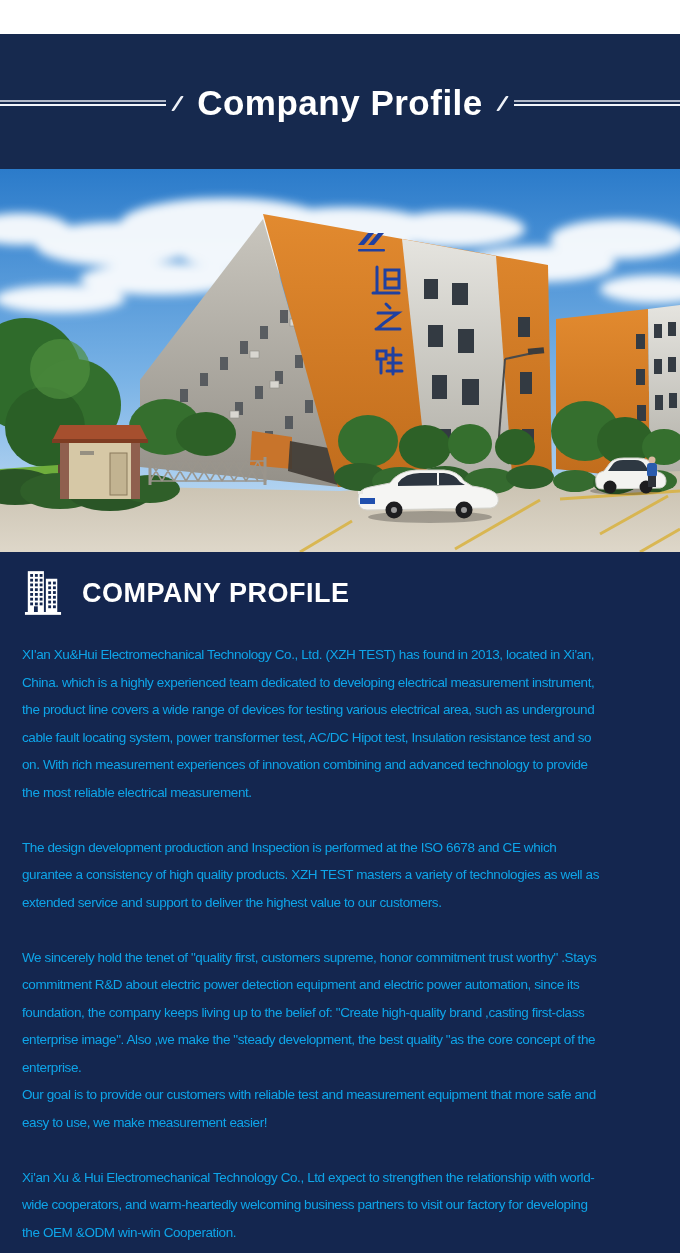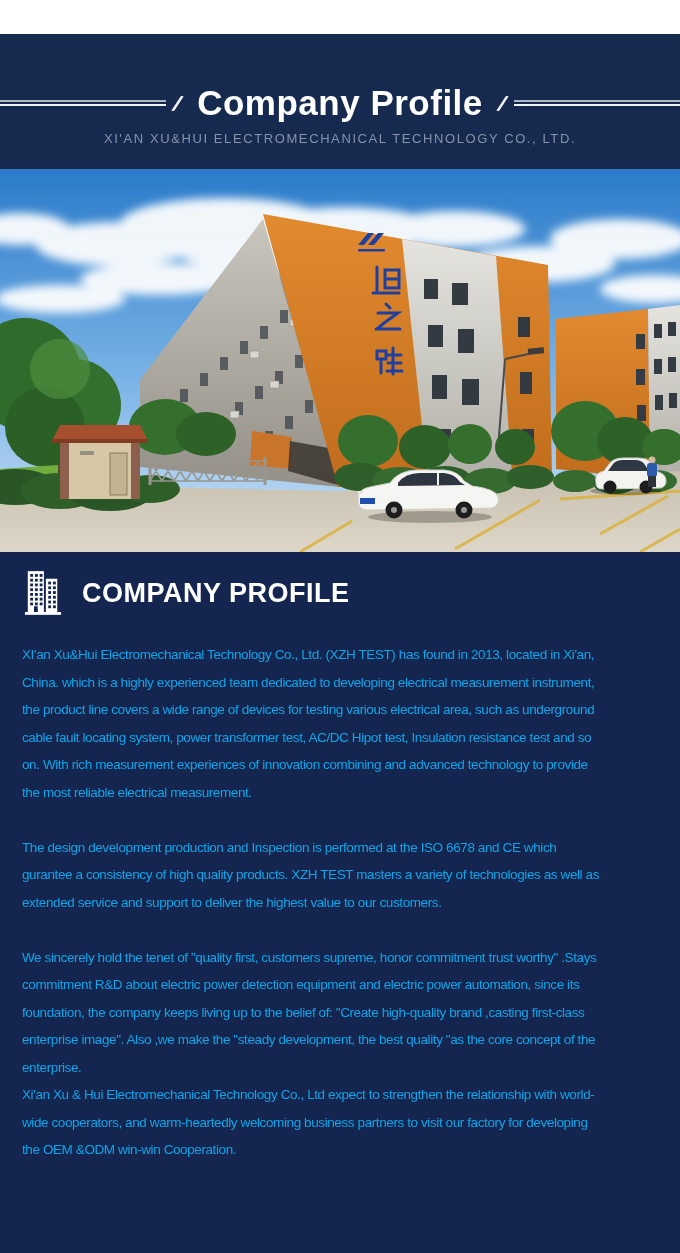--- a/index.html
+++ b/index.html
@@ -44,21 +44,20 @@
   <div class="top-strip"></div>
 
   <header class="hero">
     <div class="title-row">
       <span class="dline"></span>
       <span class="slash slash-left"></span>
       <h1>Company Profile</h1>
       <span class="slash slash-right"></span>
       <span class="dline"></span>
     </div>
-    <div class="subtitle">XI'AN XU&amp;HUI ELECTROMECHANICAL TECHNOLOGY CO., LTD.</div>
   </header>
 
   <div class="photo">
     <svg viewBox="0 0 680 383" preserveAspectRatio="none">
       <defs>
         <linearGradient id="sky" x1="0" y1="0" x2="0" y2="1">
           <stop offset="0" stop-color="#2b7bca"></stop>
           <stop offset="0.55" stop-color="#7ab3e6"></stop>
           <stop offset="1" stop-color="#cfe3f6"></stop>
         </linearGradient>
@@ -337,18 +336,20 @@
 on. With rich measurement experiences of innovation combining and advanced technology to provide
 the most reliable electrical measurement.</p>
     <p>The design development production and Inspection is performed at the ISO 6678 and CE which
 gurantee a consistency of high quality products. XZH TEST masters a variety of technologies as well as
 extended service and support to deliver the highest value to our customers.</p>
     <p class="flush">We sincerely hold the tenet of "quality first, customers supreme, honor commitment trust worthy" .Stays
 commitment R&amp;D about electric power detection equipment and electric power automation, since its
 foundation, the company keeps living up to the belief of: "Create high-quality brand ,casting first-class
 enterprise image". Also ,we make the "steady development, the best quality "as the core concept of the
 enterprise.</p>
+    <p>Our goal is to provide our customers with reliable test and measurement equipment that more safe and
+easy to use, we make measurement easier!</p>
     <p>Xi'an Xu &amp; Hui Electromechanical Technology Co., Ltd expect to strengthen the relationship with world-
 wide cooperators, and warm-heartedly welcoming business partners to visit our factory for developing
 the OEM &amp;ODM win-win Cooperation.</p>
   </section>
 
 </div>
 
 </body></html>

